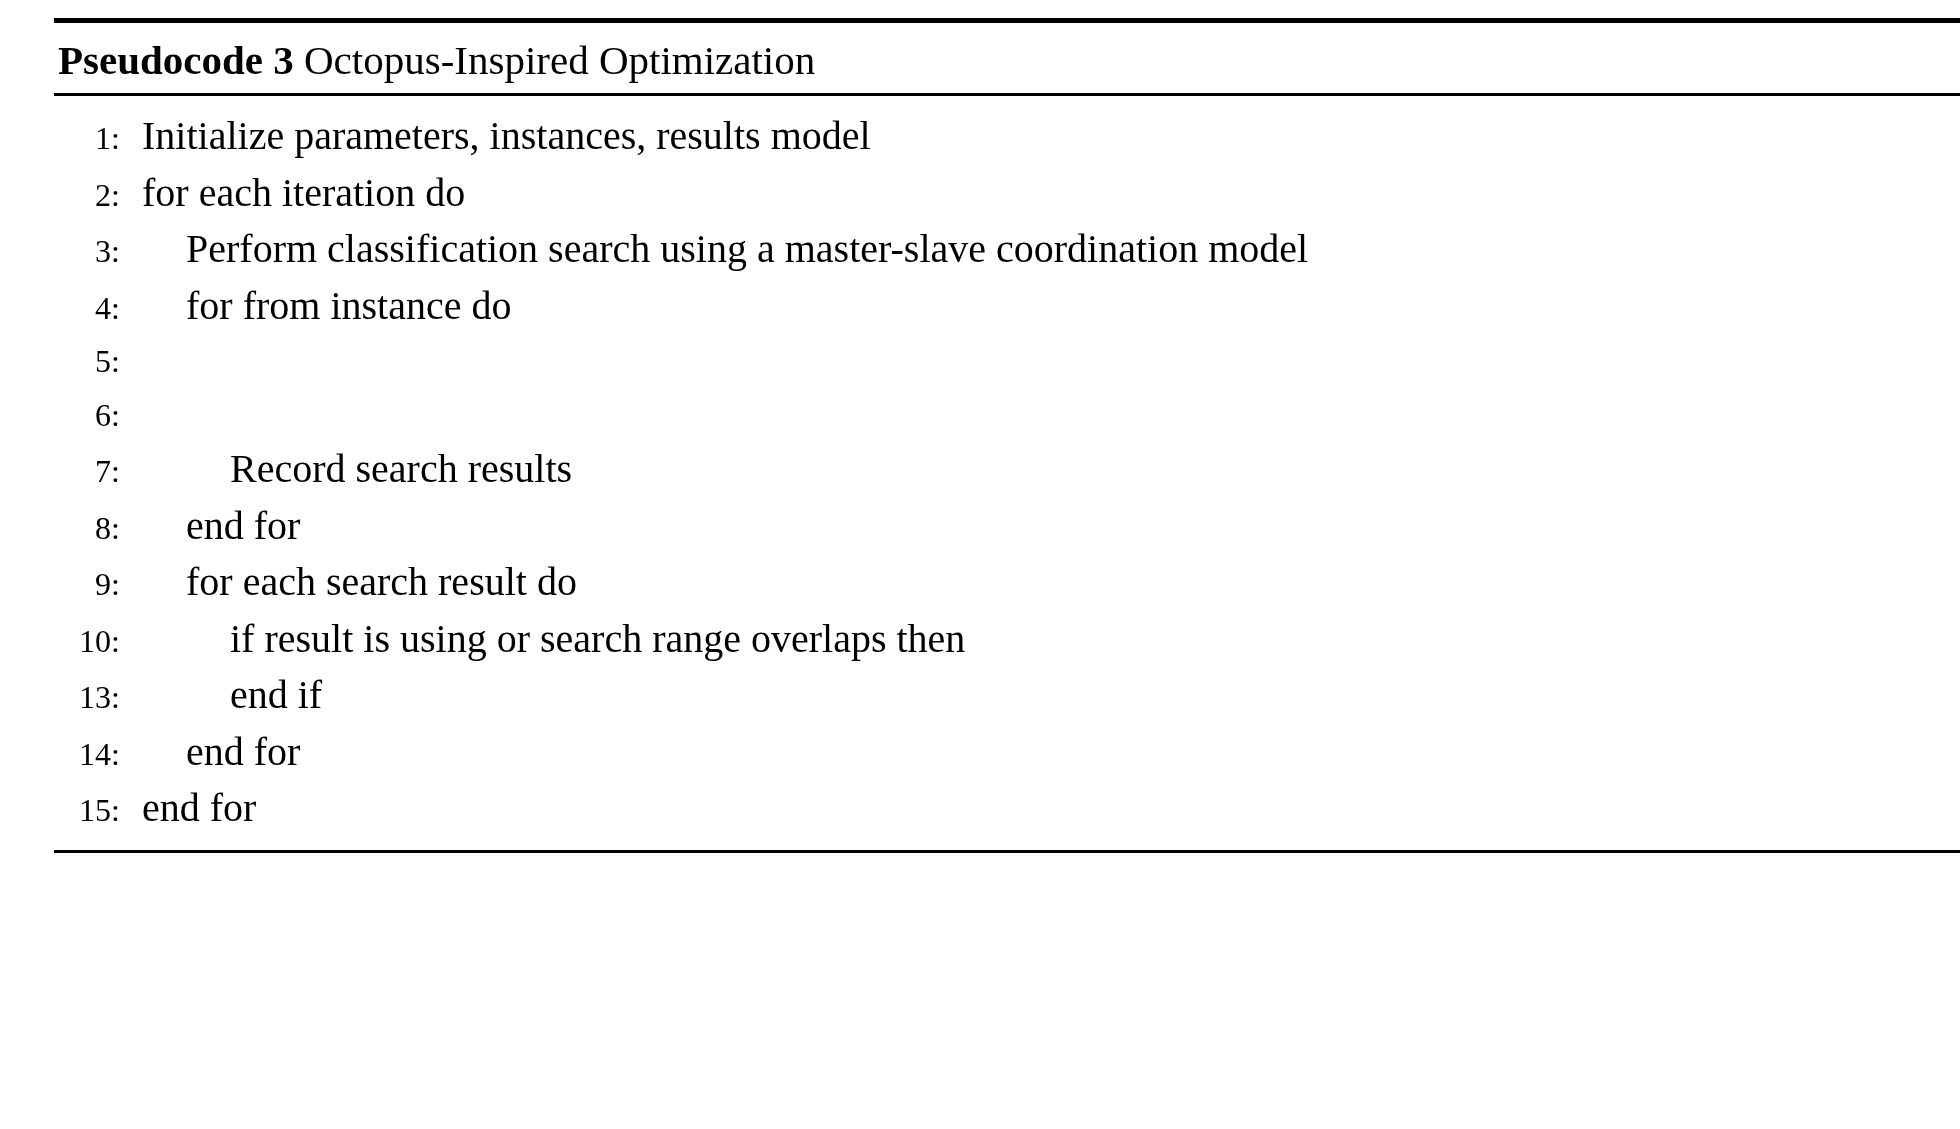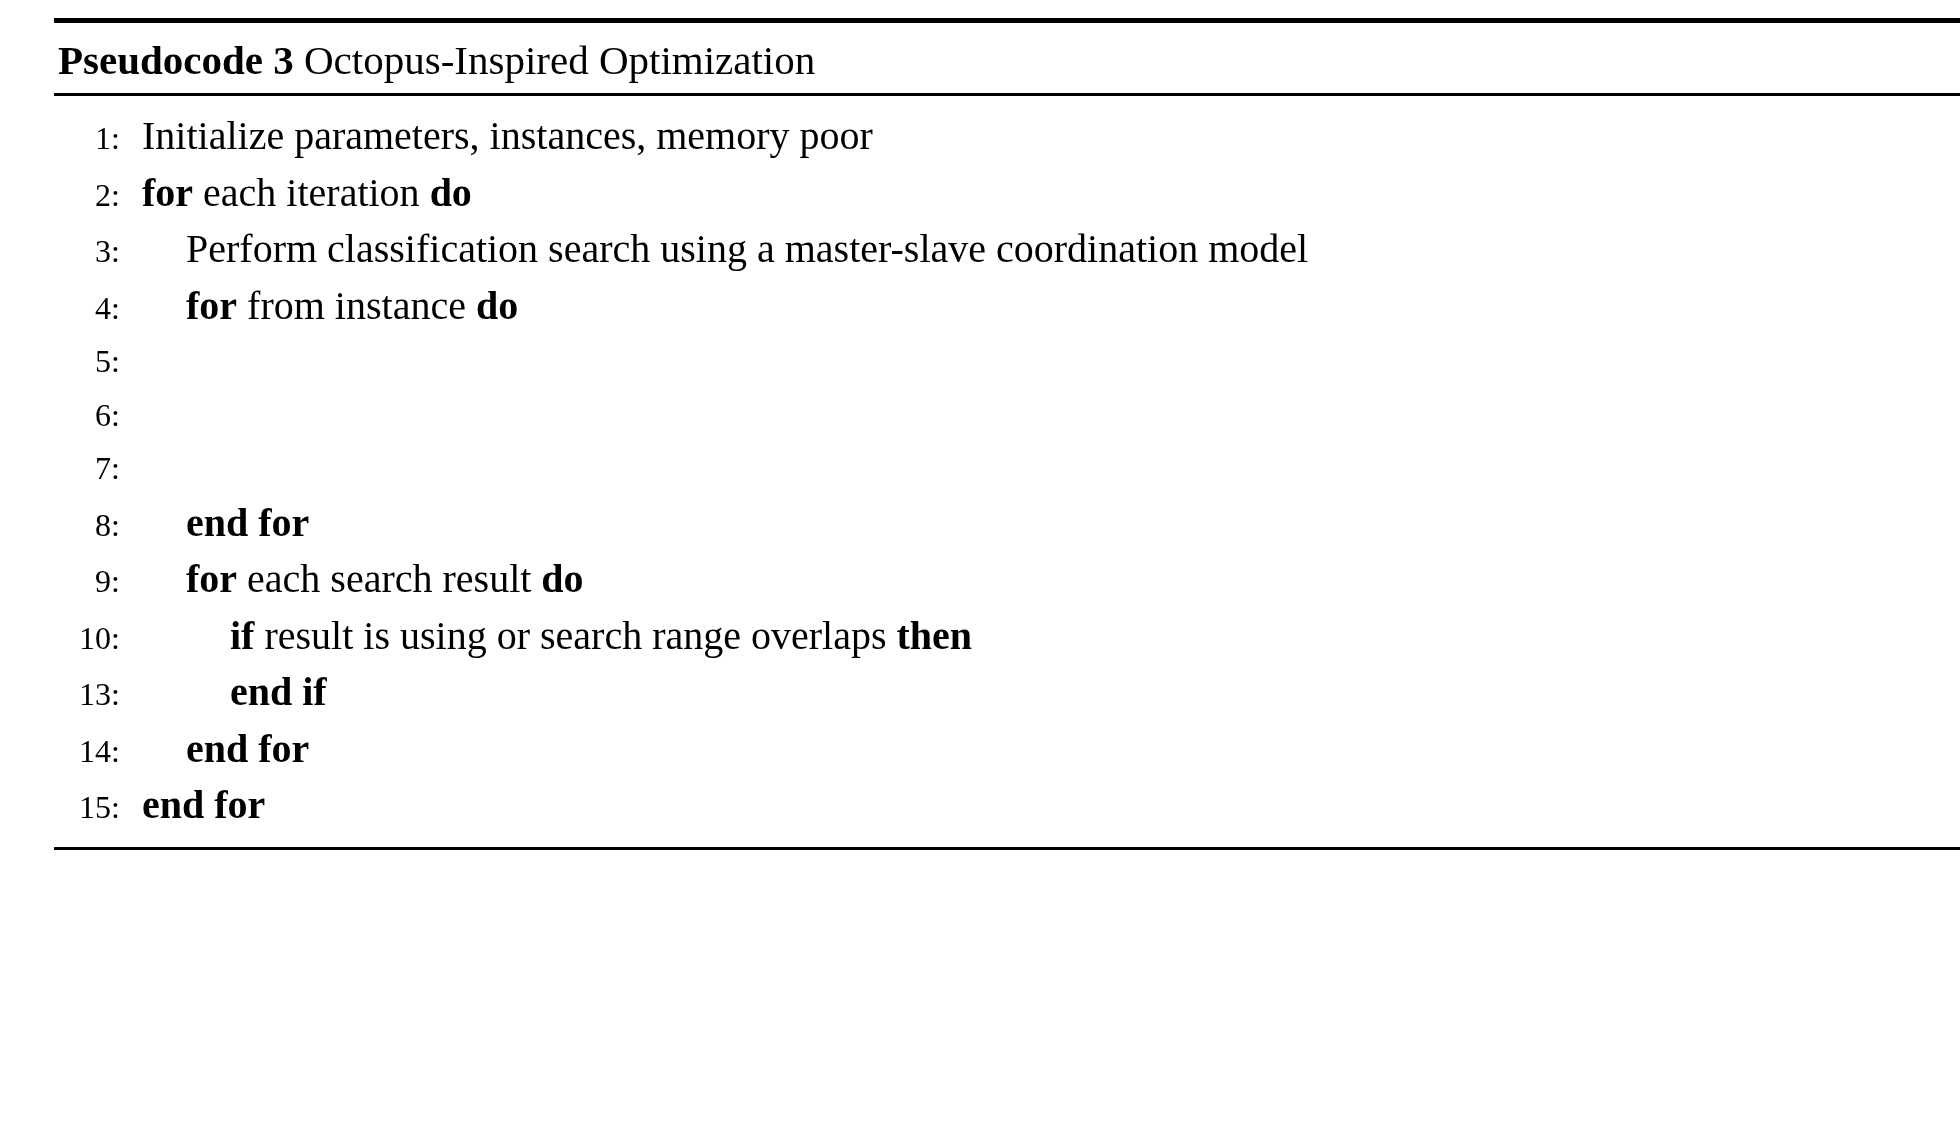--- a/index.html
+++ b/index.html
@@ -73,39 +73,39 @@
     padding-left: 22px;
     white-space: pre;
   }
 
   
   .ind-0 { margin-left: 0px; }
   .ind-1 { margin-left: 44px; }
   .ind-2 { margin-left: 88px; }
   .ind-3 { margin-left: 132px; }
 
-  .kw { font-weight: bold; }
+  .kw { font-weight: normal; }
 </style>
 </head>
 <body>
 
 <div class="algorithm-box">
 
   <div class="rule rule-top"></div>
 
   <div class="algo-header">
     <span class="algo-label">Pseudocode 3</span><span>&nbsp;</span><span class="algo-title">Octopus-Inspired Optimization</span>
   </div>
 
   <div class="rule rule-mid"></div>
 
   <div class="algo-body">
       <div class="algo-line">
         <span class="line-no">1:</span>
-        <span class="line-text ind-0"><span>Initialize parameters, instances, memory poor</span></span>
+        <span class="line-text ind-0"><span>Initialize parameters, instances, results model</span></span>
       </div>
       <div class="algo-line">
         <span class="line-no">2:</span>
         <span class="line-text ind-0"><span class="kw">for</span><span> each iteration </span><span class="kw">do</span></span>
       </div>
       <div class="algo-line">
         <span class="line-no">3:</span>
         <span class="line-text ind-1"><span>Perform classification search using a master-slave coordination model</span></span>
       </div>
       <div class="algo-line">
@@ -113,20 +113,21 @@
         <span class="line-text ind-1"><span class="kw">for</span><span> from instance </span><span class="kw">do</span></span>
       </div>
       <div class="algo-line">
         <span class="line-no">5:</span>
       </div>
       <div class="algo-line">
         <span class="line-no">6:</span>
       </div>
       <div class="algo-line">
         <span class="line-no">7:</span>
+        <span class="line-text ind-2"><span>Record search results</span></span>
       </div>
       <div class="algo-line">
         <span class="line-no">8:</span>
         <span class="line-text ind-1"><span class="kw">end for</span></span>
       </div>
       <div class="algo-line">
         <span class="line-no">9:</span>
         <span class="line-text ind-1"><span class="kw">for</span><span> each search result </span><span class="kw">do</span></span>
       </div>
       <div class="algo-line">

